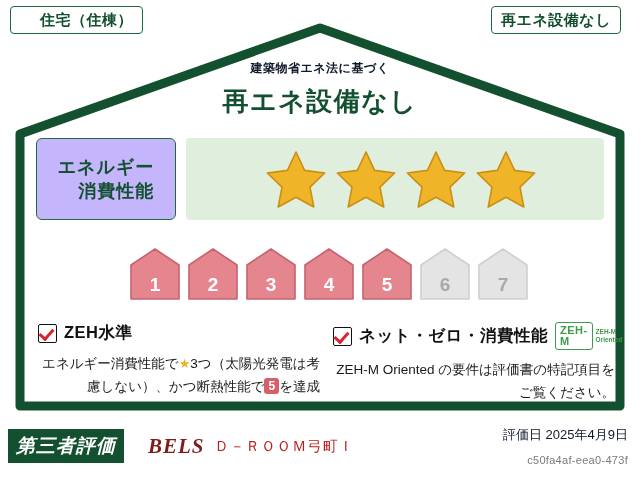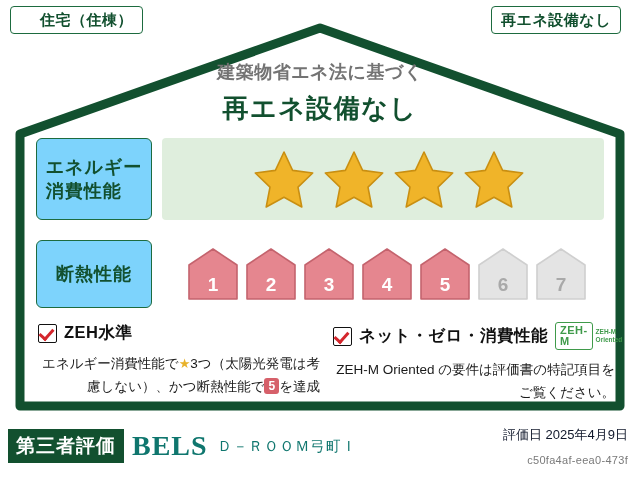--- a/index.html
+++ b/index.html
@@ -42,22 +42,22 @@
     left:14px; top:22px;
     width:612px; height:390px;
   }
 
   .title-wrap{
     position:absolute;
     top:38px; left:0; width:612px;
     text-align:center;
   }
   .title-sub{
-    font-size:18px;
-    color:#737373;
+    font-size:12px;
+    color:#0f172a;
     font-weight:bold;
     letter-spacing:0.5px;
   }
   .title-main{
     font-size:26px;
     color:#12502f;
     font-weight:bold;
     letter-spacing:1.5px;
     margin-top:7px;
   }
@@ -67,32 +67,32 @@
     position:absolute;
     left:22px;
     width:568px;
     display:flex;
     align-items:stretch;
   }
   .row.energy{top:116px;height:82px;}
   .row.insul{top:218px;height:68px;}
 
   .rowlabel{
-    width:116px;
+    width:140px;
     border:1.5px solid #1d6b3f;
     border-radius:6px;
-    background:#7dd3fc;
+    background:#c4b5fd;
     color:#12502f;
     font-weight:bold;
     font-size:18px;
     line-height:1.35;
     display:flex;
     align-items:center;
     justify-content:center;
-    text-align:left;
+    text-align:right;
     letter-spacing:1px;
     box-sizing:border-box;
   }
   .rowbody{
     flex:1;
     margin-left:10px;
     display:flex;
     align-items:center;
     justify-content:center;
     box-sizing:border-box;
@@ -209,42 +209,43 @@
     position:absolute;
     left:8px;right:8px;
     top:424px;
     height:44px;
     display:flex;
     align-items:center;
   }
   .bels{
     display:flex;align-items:stretch;
     height:34px;
+    font-style:italic;
   }
   .bels .lbl{
     background:#12502f;
     color:#ffffff;
     font-weight:bold;
     font-size:19px;
     letter-spacing:1px;
     display:flex;align-items:center;
     padding:0 8px;
   }
   .bels .mark{
-    color:#0f766e;
-    font-weight:bold;
-    font-size:28px;
+    color:#7f1d1d;
+    font-weight:bold;
+    font-size:21px;
     letter-spacing:1px;
     display:flex;align-items:center;
-    padding:0 8px 0 8px;
+    padding:0 8px 0 24px;
     font-family:"Liberation Serif", serif;
   }
   .propname{
     font-size:14.5px;
-    color:#0f766e;
+    color:#b91c1c;
     letter-spacing:1px;
     margin-left:2px;
   }
   .footright{
     margin-left:auto;
     text-align:right;
     padding-right:4px;
   }
   .evaldate{font-size:13px;color:#0f172a;}
   .evalid{font-size:11px;color:#7a7a7a;margin-top:10px;letter-spacing:0.3px;}
@@ -297,21 +298,20 @@
         </div>
         <div class="star">
           <svg width="62" height="60" viewBox="0 0 62 60">
               <path d="M31 3 L39.6 21.4 L59.7 24 L45 38.1 L48.8 58 L31 48.2 L13.2 58 L17 38.1 L2.3 24 L22.4 21.4 Z" fill="#f0b429" stroke="#c98f12" stroke-width="1.6" stroke-linejoin="round"></path>
             </svg>
         </div>
       </div>
     </div>
 
     <div class="row insul">
-      <div class="rowlabel">断熱性能</div>
       <div class="rowbody">
         <div class="ihouse">
           <svg width="56" height="58" viewBox="0 0 56 58">
               <path d="M28 4 L52 20 L52 54 L4 54 L4 20 Z" fill="#e5868f" stroke="#c4636d" stroke-width="1.6" stroke-linejoin="round"></path>
             </svg>
           <span>1</span>
         </div>
         <div class="ihouse">
           <svg width="56" height="58" viewBox="0 0 56 58">
               <path d="M28 4 L52 20 L52 54 L4 54 L4 20 Z" fill="#e5868f" stroke="#c4636d" stroke-width="1.6" stroke-linejoin="round"></path>

